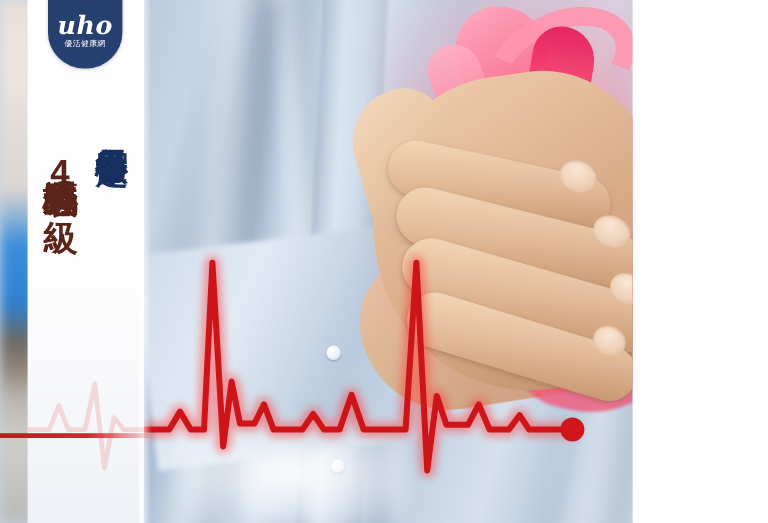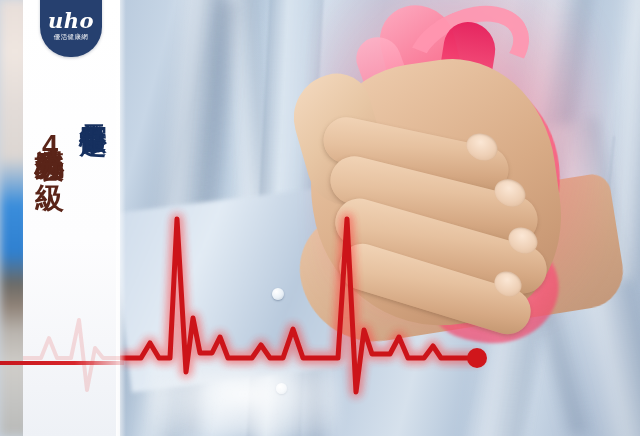--- a/index.html
+++ b/index.html
@@ -1,20 +1,20 @@
 <!DOCTYPE html>
 <html><head>
 <meta charset="utf-8">
 <style>
   html,body{margin:0;padding:0;background:#fff;}
   body{font-family:"Liberation Sans",sans-serif;}
 
   #banner{
     position:relative;
-    width:640px;height:436px;
+    width:527px;height:436px;
     overflow:hidden;
     background:#c9d4e0;
   }
 
   
   .photo{position:absolute;inset:0;overflow:hidden;}
 
   
   .bg-blur{
     position:absolute;left:0;top:0;width:30px;height:436px;

